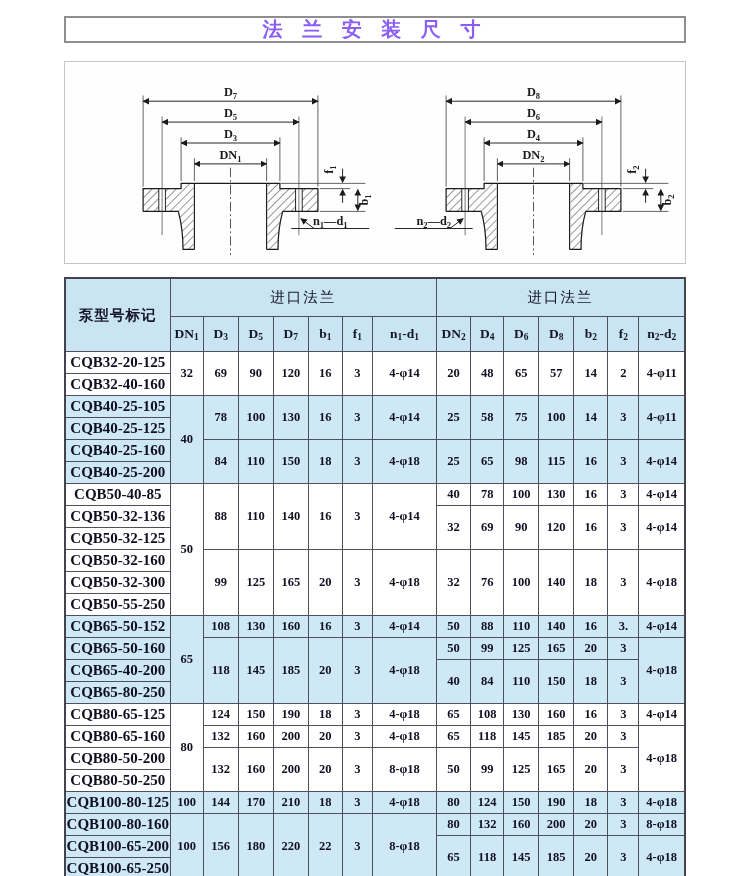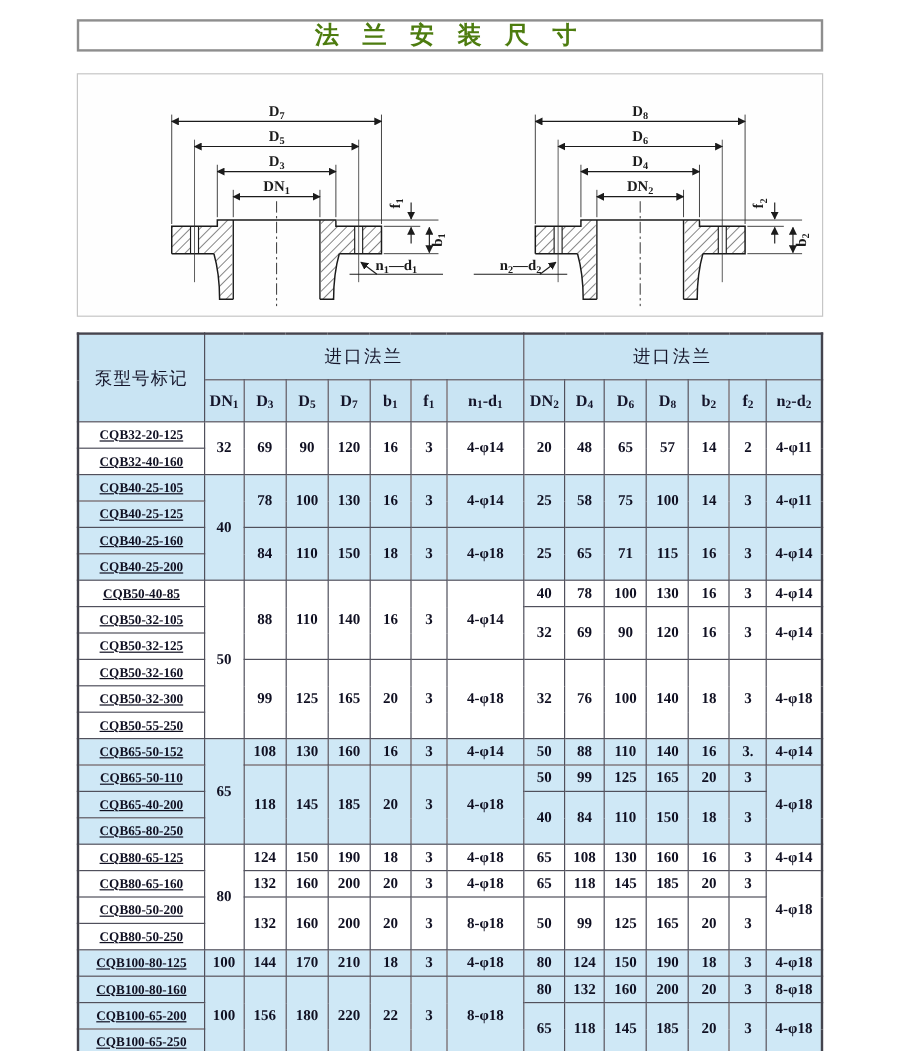--- a/index.html
+++ b/index.html
@@ -3,43 +3,43 @@
 <meta charset="utf-8">
 <style>
   html,body{margin:0;padding:0;background:#fff;}
   body{width:750px;height:876px;position:relative;
        font-family:"Liberation Serif","DejaVu Serif",serif;color:#141422;}
   .content{width:622px;margin-left:64px;}
 
   
   .title-box{margin-top:16px;height:23px;border:2px solid #8e8e8e;background:#fff;
              display:flex;align-items:center;justify-content:center;}
-  .title-box h1{margin:0;font-size:20px;font-weight:700;letter-spacing:7px;color:#4d7c0f;
+  .title-box h1{margin:0;font-size:20px;font-weight:700;letter-spacing:7px;color:#8b5cf6;
                 font-family:"Liberation Sans","DejaVu Sans",sans-serif;}
 
   
   .diagram-panel{margin-top:18px;height:196px;border:1px solid #c6c6c6;background:#fefefe;
                  display:flex;align-items:flex-start;padding:5px 0 0 18px;box-sizing:content-box;}
   .diagram-panel svg{display:block;}
   .dg-label{font-size:13px;font-weight:700;fill:#1b1b1b;
             font-family:"Liberation Serif","DejaVu Serif",serif;}
   .dg-sub{font-size:9px;}
 
   
   table{border-collapse:collapse;table-layout:fixed;width:622px;margin-top:13px;
         border:2px solid #44444e;}
   th,td{border:1px solid #50505c;padding:0;text-align:center;vertical-align:middle;
         overflow:hidden;white-space:nowrap;}
   thead th{background:#c9e4f3;color:#15152a;}
-  th.model-th{font-size:14.5px;font-weight:400;letter-spacing:1px;text-align:center;}
+  th.model-th{font-size:14.5px;font-weight:700;letter-spacing:1px;text-align:center;}
   th.group-th{height:37px;font-size:14.5px;font-weight:400;letter-spacing:2px;}
   th.col-th{height:34px;font-size:13.5px;font-weight:700;}
   .sub{font-size:9.5px;vertical-align:-2px;}
   tbody td{height:21px;font-size:12.5px;font-weight:700;color:#101022;background:#fff;}
-  tbody td.model{font-size:11px;text-decoration:underline;}
+  tbody td.model{font-size:15px;}
   tbody tr.blue td{background:#cfe8f6;}
 </style>
 </head>
 <body>
 
 <div class="content">
 
   <div class="title-box">
     <h1>法 兰 安 装 尺 寸</h1>
   </div>
@@ -222,21 +222,21 @@
         <tr class="blue">
           <td class="model">CQB40-25-160</td>
           <td rowspan="2">84</td>
           <td rowspan="2">110</td>
           <td rowspan="2">150</td>
           <td rowspan="2">18</td>
           <td rowspan="2">3</td>
           <td rowspan="2">4-φ18</td>
           <td rowspan="2">25</td>
           <td rowspan="2">65</td>
-          <td rowspan="2">71</td>
+          <td rowspan="2">98</td>
           <td rowspan="2">115</td>
           <td rowspan="2">16</td>
           <td rowspan="2">3</td>
           <td rowspan="2">4-φ14</td>
         </tr>
         <tr class="blue">
           <td class="model">CQB40-25-200</td>
         </tr>
         <tr class="plain">
           <td class="model">CQB50-40-85</td>
@@ -249,21 +249,21 @@
           <td rowspan="3">4-φ14</td>
           <td>40</td>
           <td>78</td>
           <td>100</td>
           <td>130</td>
           <td>16</td>
           <td>3</td>
           <td>4-φ14</td>
         </tr>
         <tr class="plain">
-          <td class="model">CQB50-32-105</td>
+          <td class="model">CQB50-32-136</td>
           <td rowspan="2">32</td>
           <td rowspan="2">69</td>
           <td rowspan="2">90</td>
           <td rowspan="2">120</td>
           <td rowspan="2">16</td>
           <td rowspan="2">3</td>
           <td rowspan="2">4-φ14</td>
         </tr>
         <tr class="plain">
           <td class="model">CQB50-32-125</td>
@@ -301,21 +301,21 @@
           <td>4-φ14</td>
           <td>50</td>
           <td>88</td>
           <td>110</td>
           <td>140</td>
           <td>16</td>
           <td>3.</td>
           <td>4-φ14</td>
         </tr>
         <tr class="blue">
-          <td class="model">CQB65-50-110</td>
+          <td class="model">CQB65-50-160</td>
           <td rowspan="3">118</td>
           <td rowspan="3">145</td>
           <td rowspan="3">185</td>
           <td rowspan="3">20</td>
           <td rowspan="3">3</td>
           <td rowspan="3">4-φ18</td>
           <td>50</td>
           <td>99</td>
           <td>125</td>
           <td>165</td>

